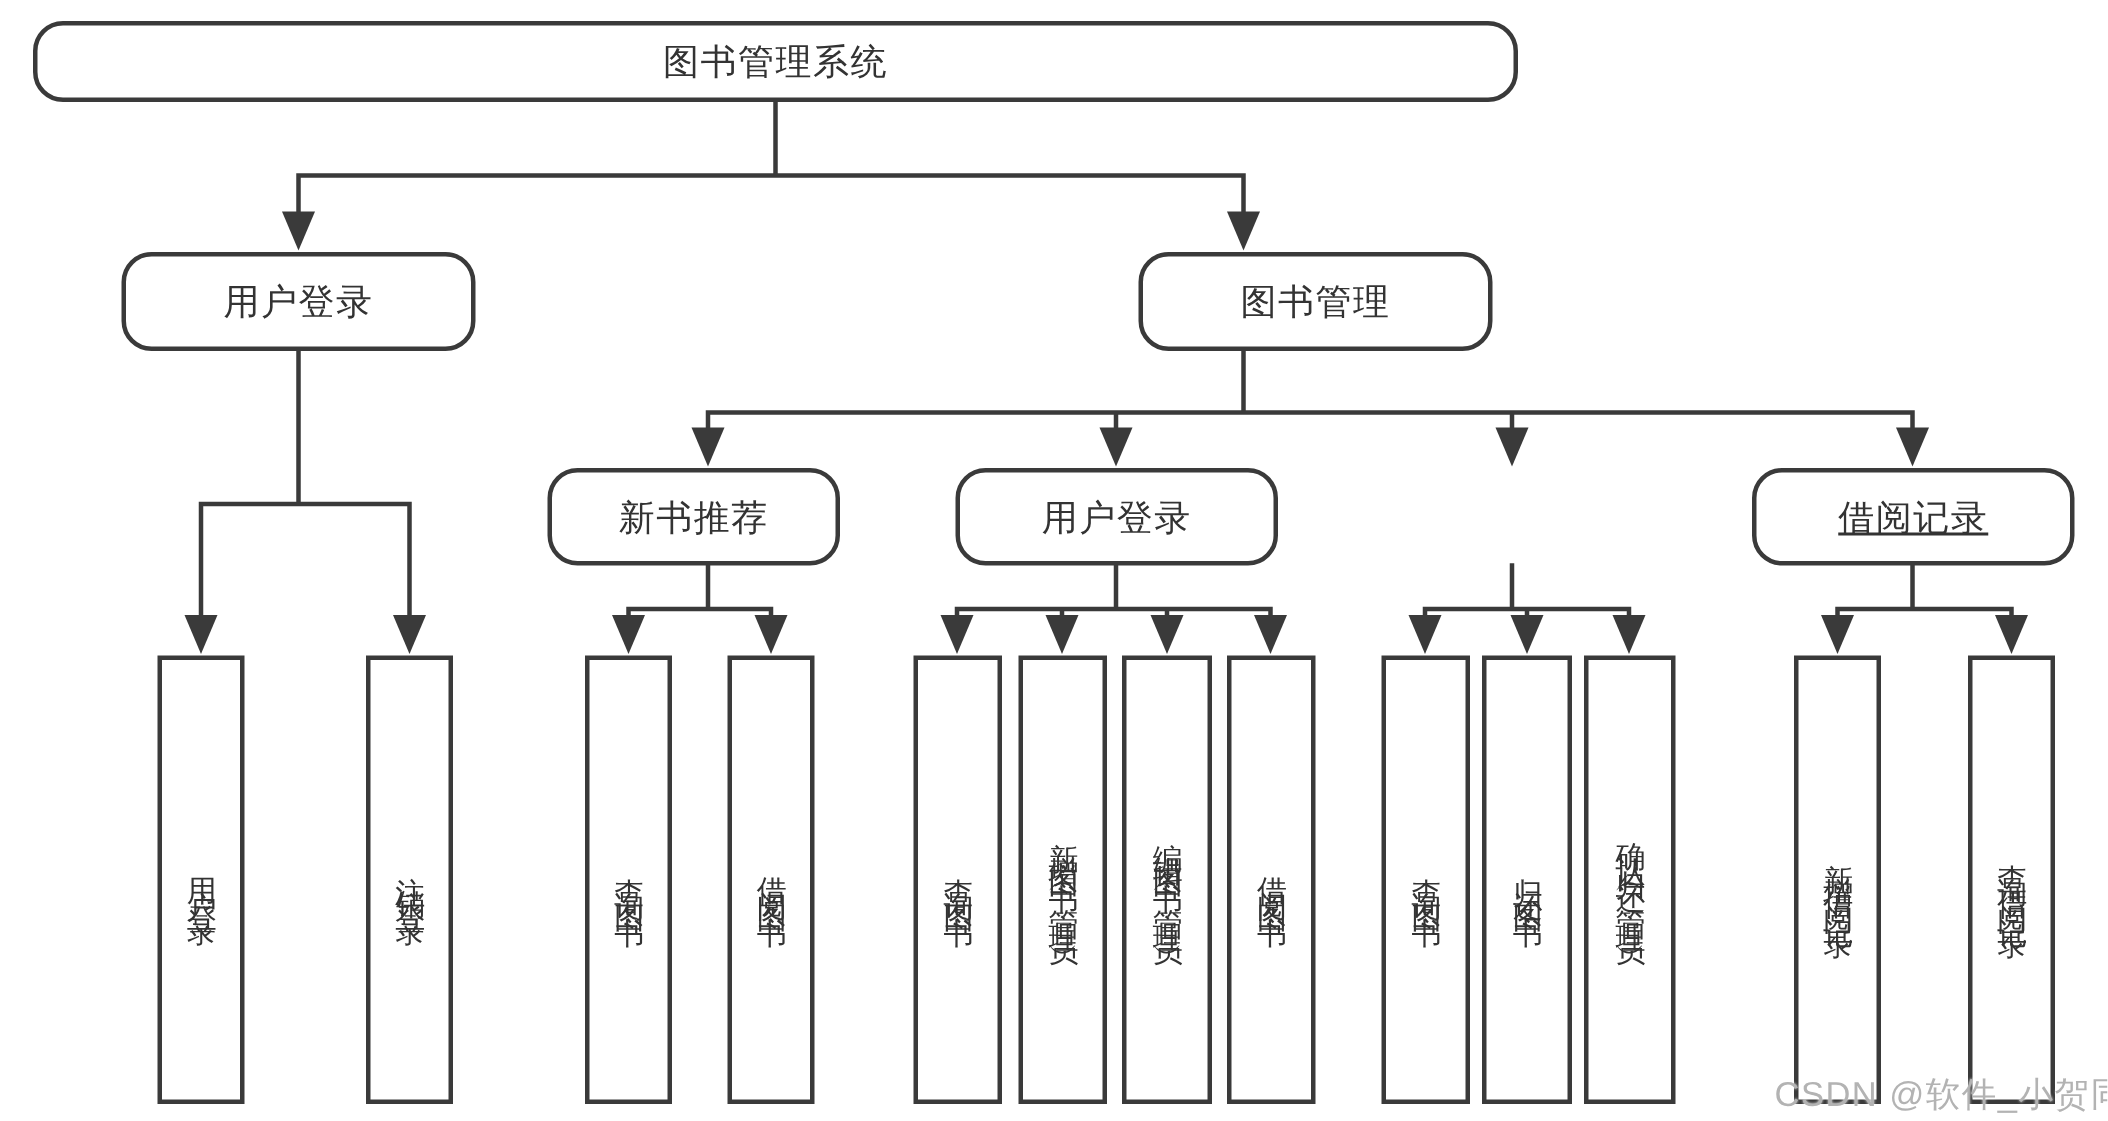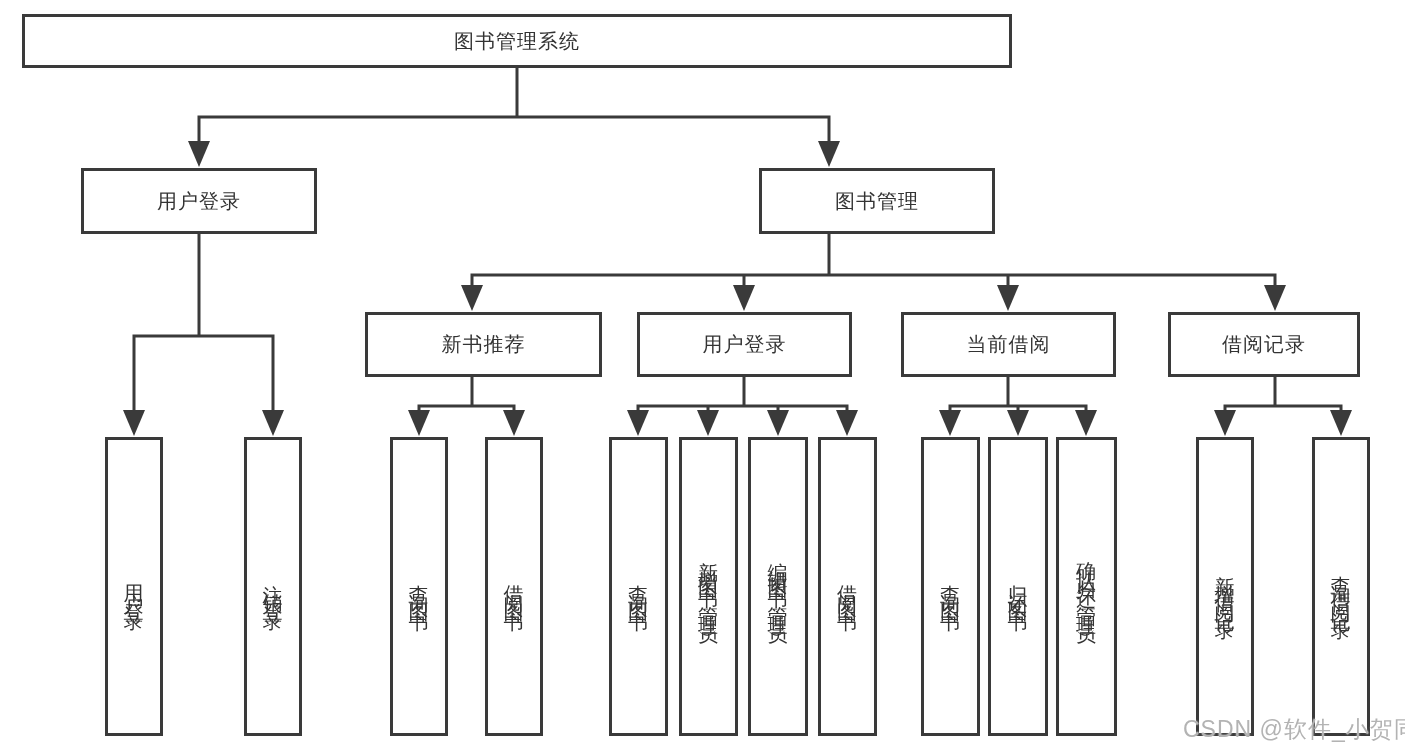--- a/index.html
+++ b/index.html
@@ -14,21 +14,21 @@
   .wire{fill:none;stroke:#3a3a3a;stroke-width:3;stroke-linecap:square;}
   .head{fill:#3a3a3a;stroke:none;}
   .node{
     position:absolute;z-index:2;
     box-sizing:border-box;
     background:#ffffff;
     border:3px solid #3a3a3a;
     display:flex;align-items:center;justify-content:center;
     color:#333333;
   }
-  .h{font-size:20px;letter-spacing:1px;white-space:nowrap;}
+  .h{font-size:24px;letter-spacing:1px;white-space:nowrap;border-radius:20px;}
   .v{
     writing-mode:vertical-rl;
     text-orientation:mixed;
     font-size:20px;
     line-height:1;
     letter-spacing:9px;
   }
   .watermark{
     position:absolute;z-index:5;
     left:1183px;top:714px;
@@ -84,24 +84,23 @@
       <path class="head" d="M1214 410 L1236 410 L1225 436 Z"></path>
       <path class="head" d="M1330 410 L1352 410 L1341 436 Z"></path>
     </g>
   </svg>
 
   <div class="node h" style="left:22px;top:14px;width:990px;height:54px;">图书管理系统</div>
 
   <div class="node h" style="left:81px;top:168px;width:236px;height:66px;">用户登录</div>
   <div class="node h" style="left:711px;top:168px;width:236px;height:66px;margin-left:48px;">图书管理</div>
 
-  <div class="node h" style="left:365px;top:312px;width:237px;height:65px;">新书推荐</div>
+  <div class="node h" style="left:365px;top:312px;width:195px;height:65px;">新书推荐</div>
   <div class="node h" style="left:637px;top:312px;width:215px;height:65px;">用户登录</div>
-  <div class="node h" style="left:901px;top:312px;width:215px;height:65px;">当前借阅</div>
-  <div class="node h" style="left:1168px;top:312px;width:192px;height:65px;">借阅记录</div>
+  <div class="node h" style="left:1168px;top:312px;width:215px;height:65px;text-decoration:underline;">借阅记录</div>
 
   <div class="node v" style="left:105px;top:437px;width:58px;height:299px;">用户登录</div>
   <div class="node v" style="left:244px;top:437px;width:58px;height:299px;">注销登录</div>
 
   <div class="node v" style="left:390px;top:437px;width:58px;height:299px;">查询图书</div>
   <div class="node v" style="left:485px;top:437px;width:58px;height:299px;">借阅图书</div>
 
   <div class="node v" style="left:609px;top:437px;width:59px;height:299px;">查询图书</div>
   <div class="node v" style="left:679px;top:437px;width:59px;height:299px;">新增图书（管理员）</div>
   <div class="node v" style="left:748px;top:437px;width:60px;height:299px;">编辑图书（管理员）</div>

